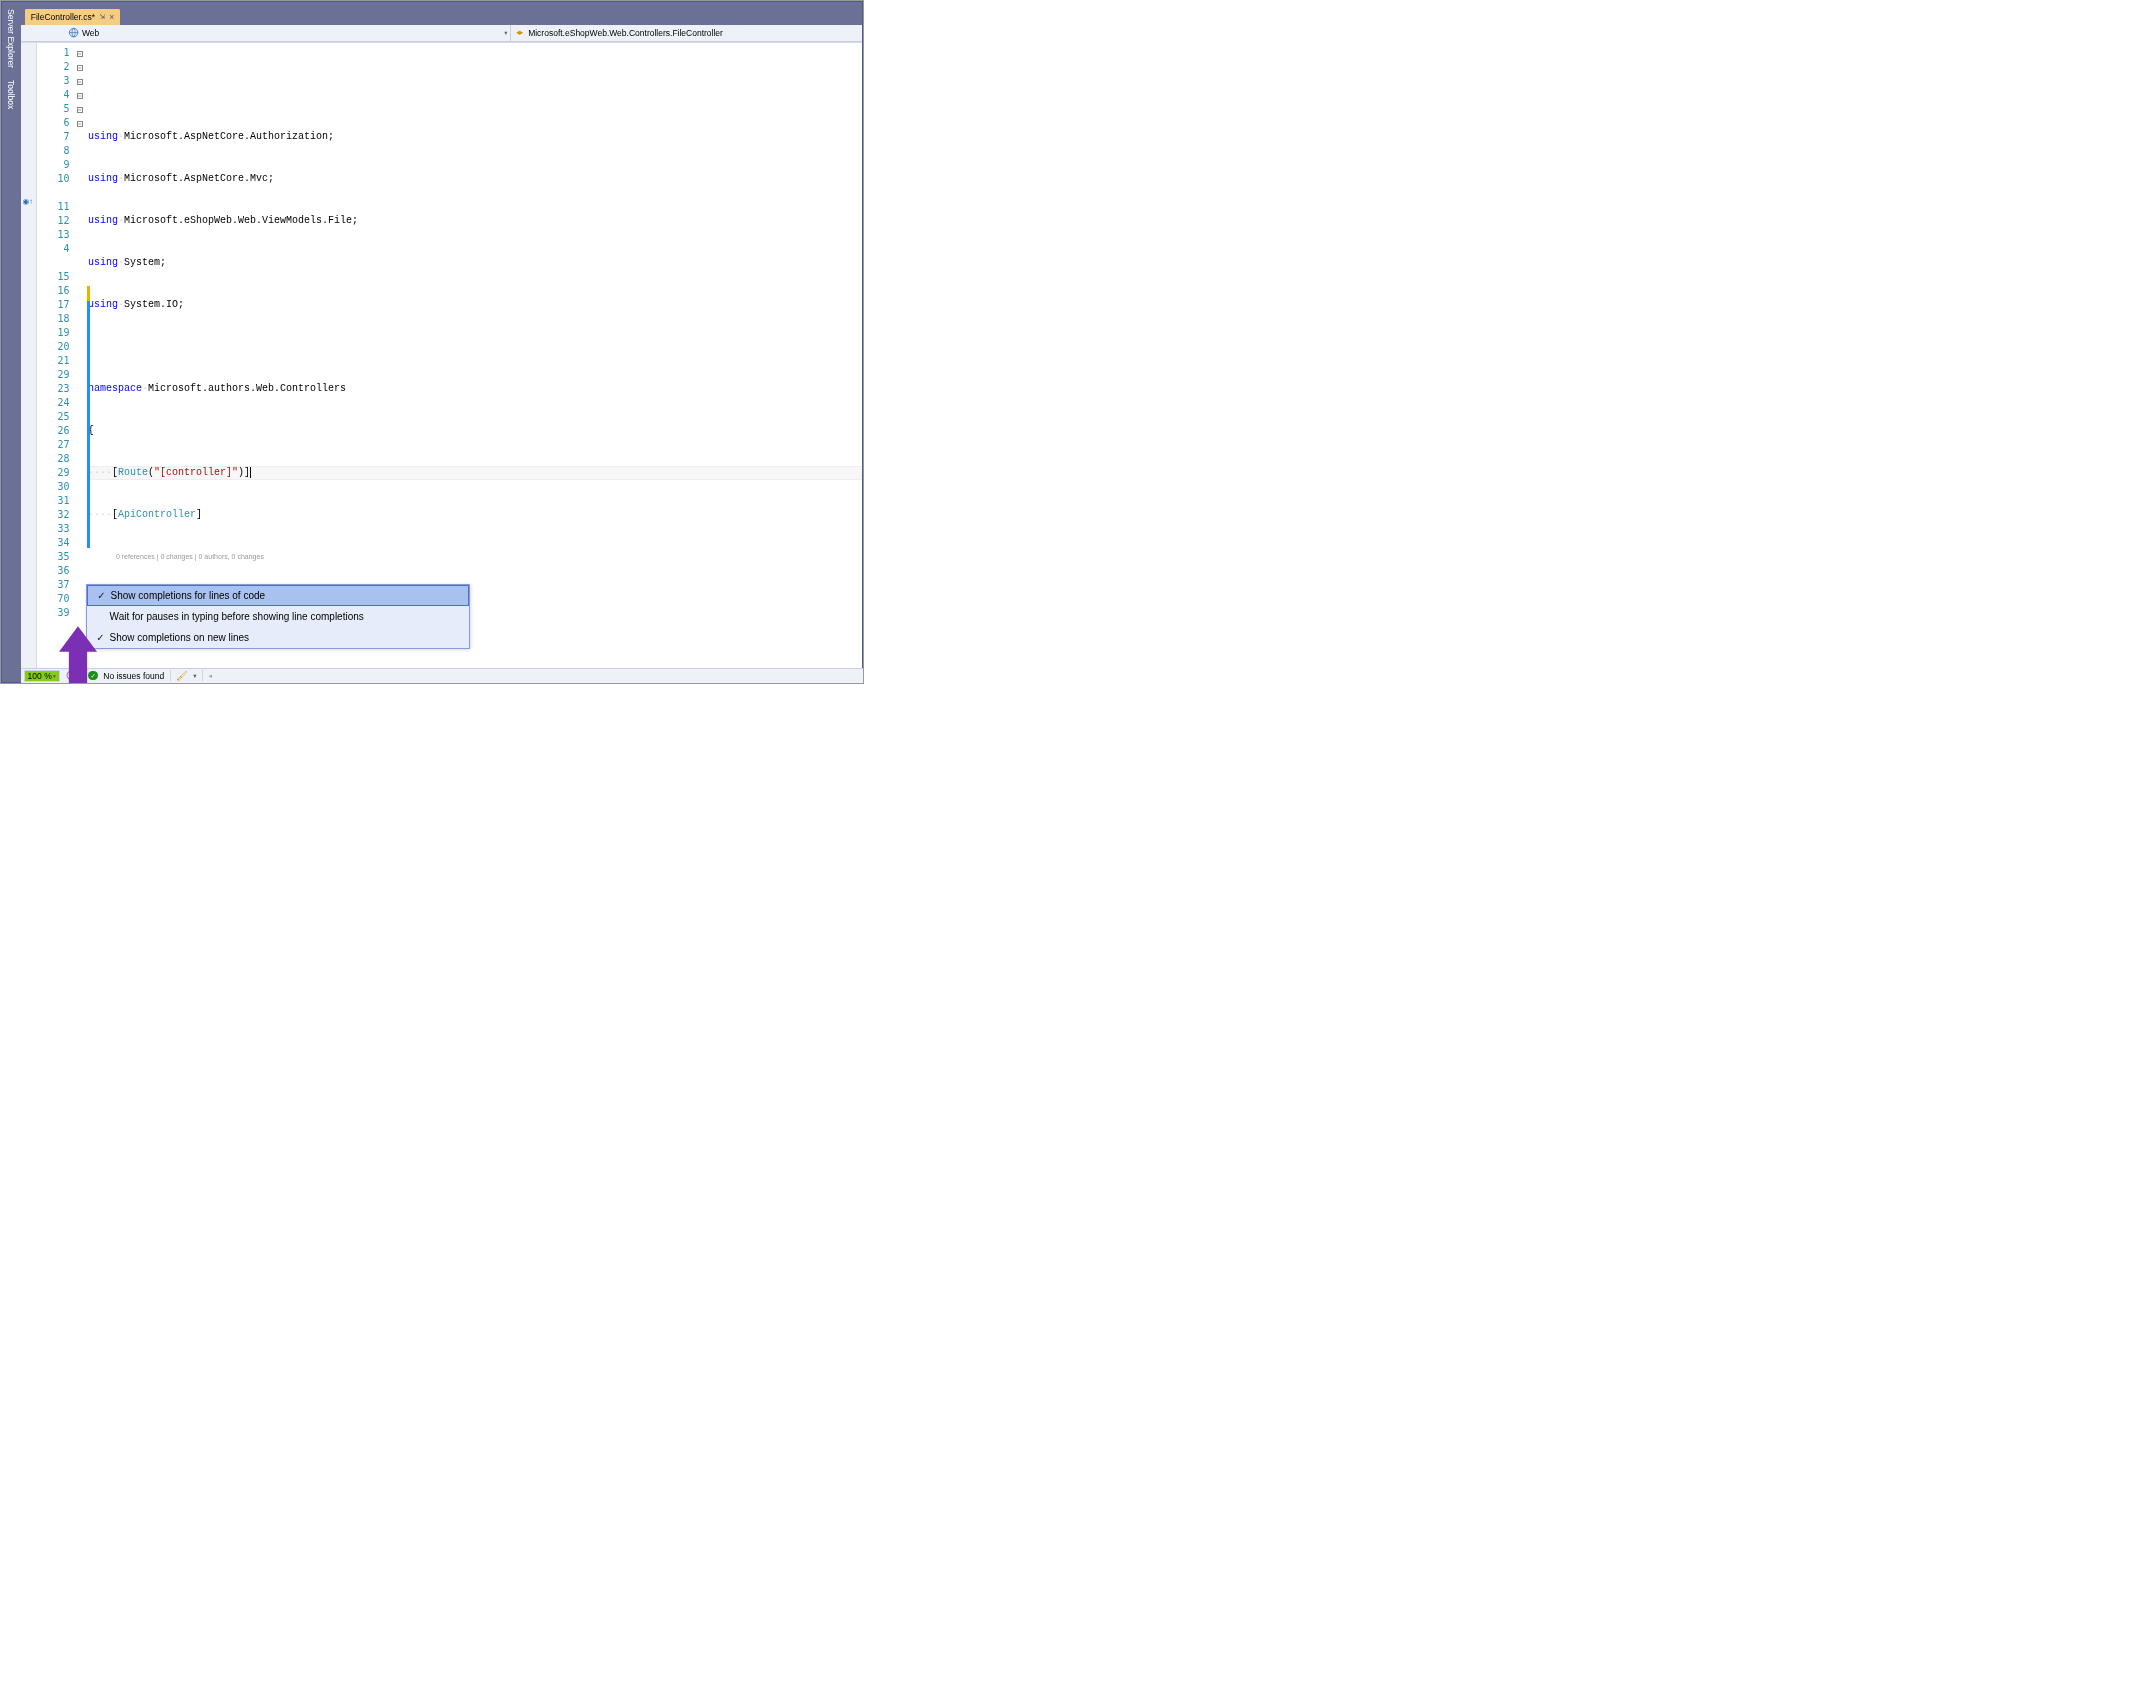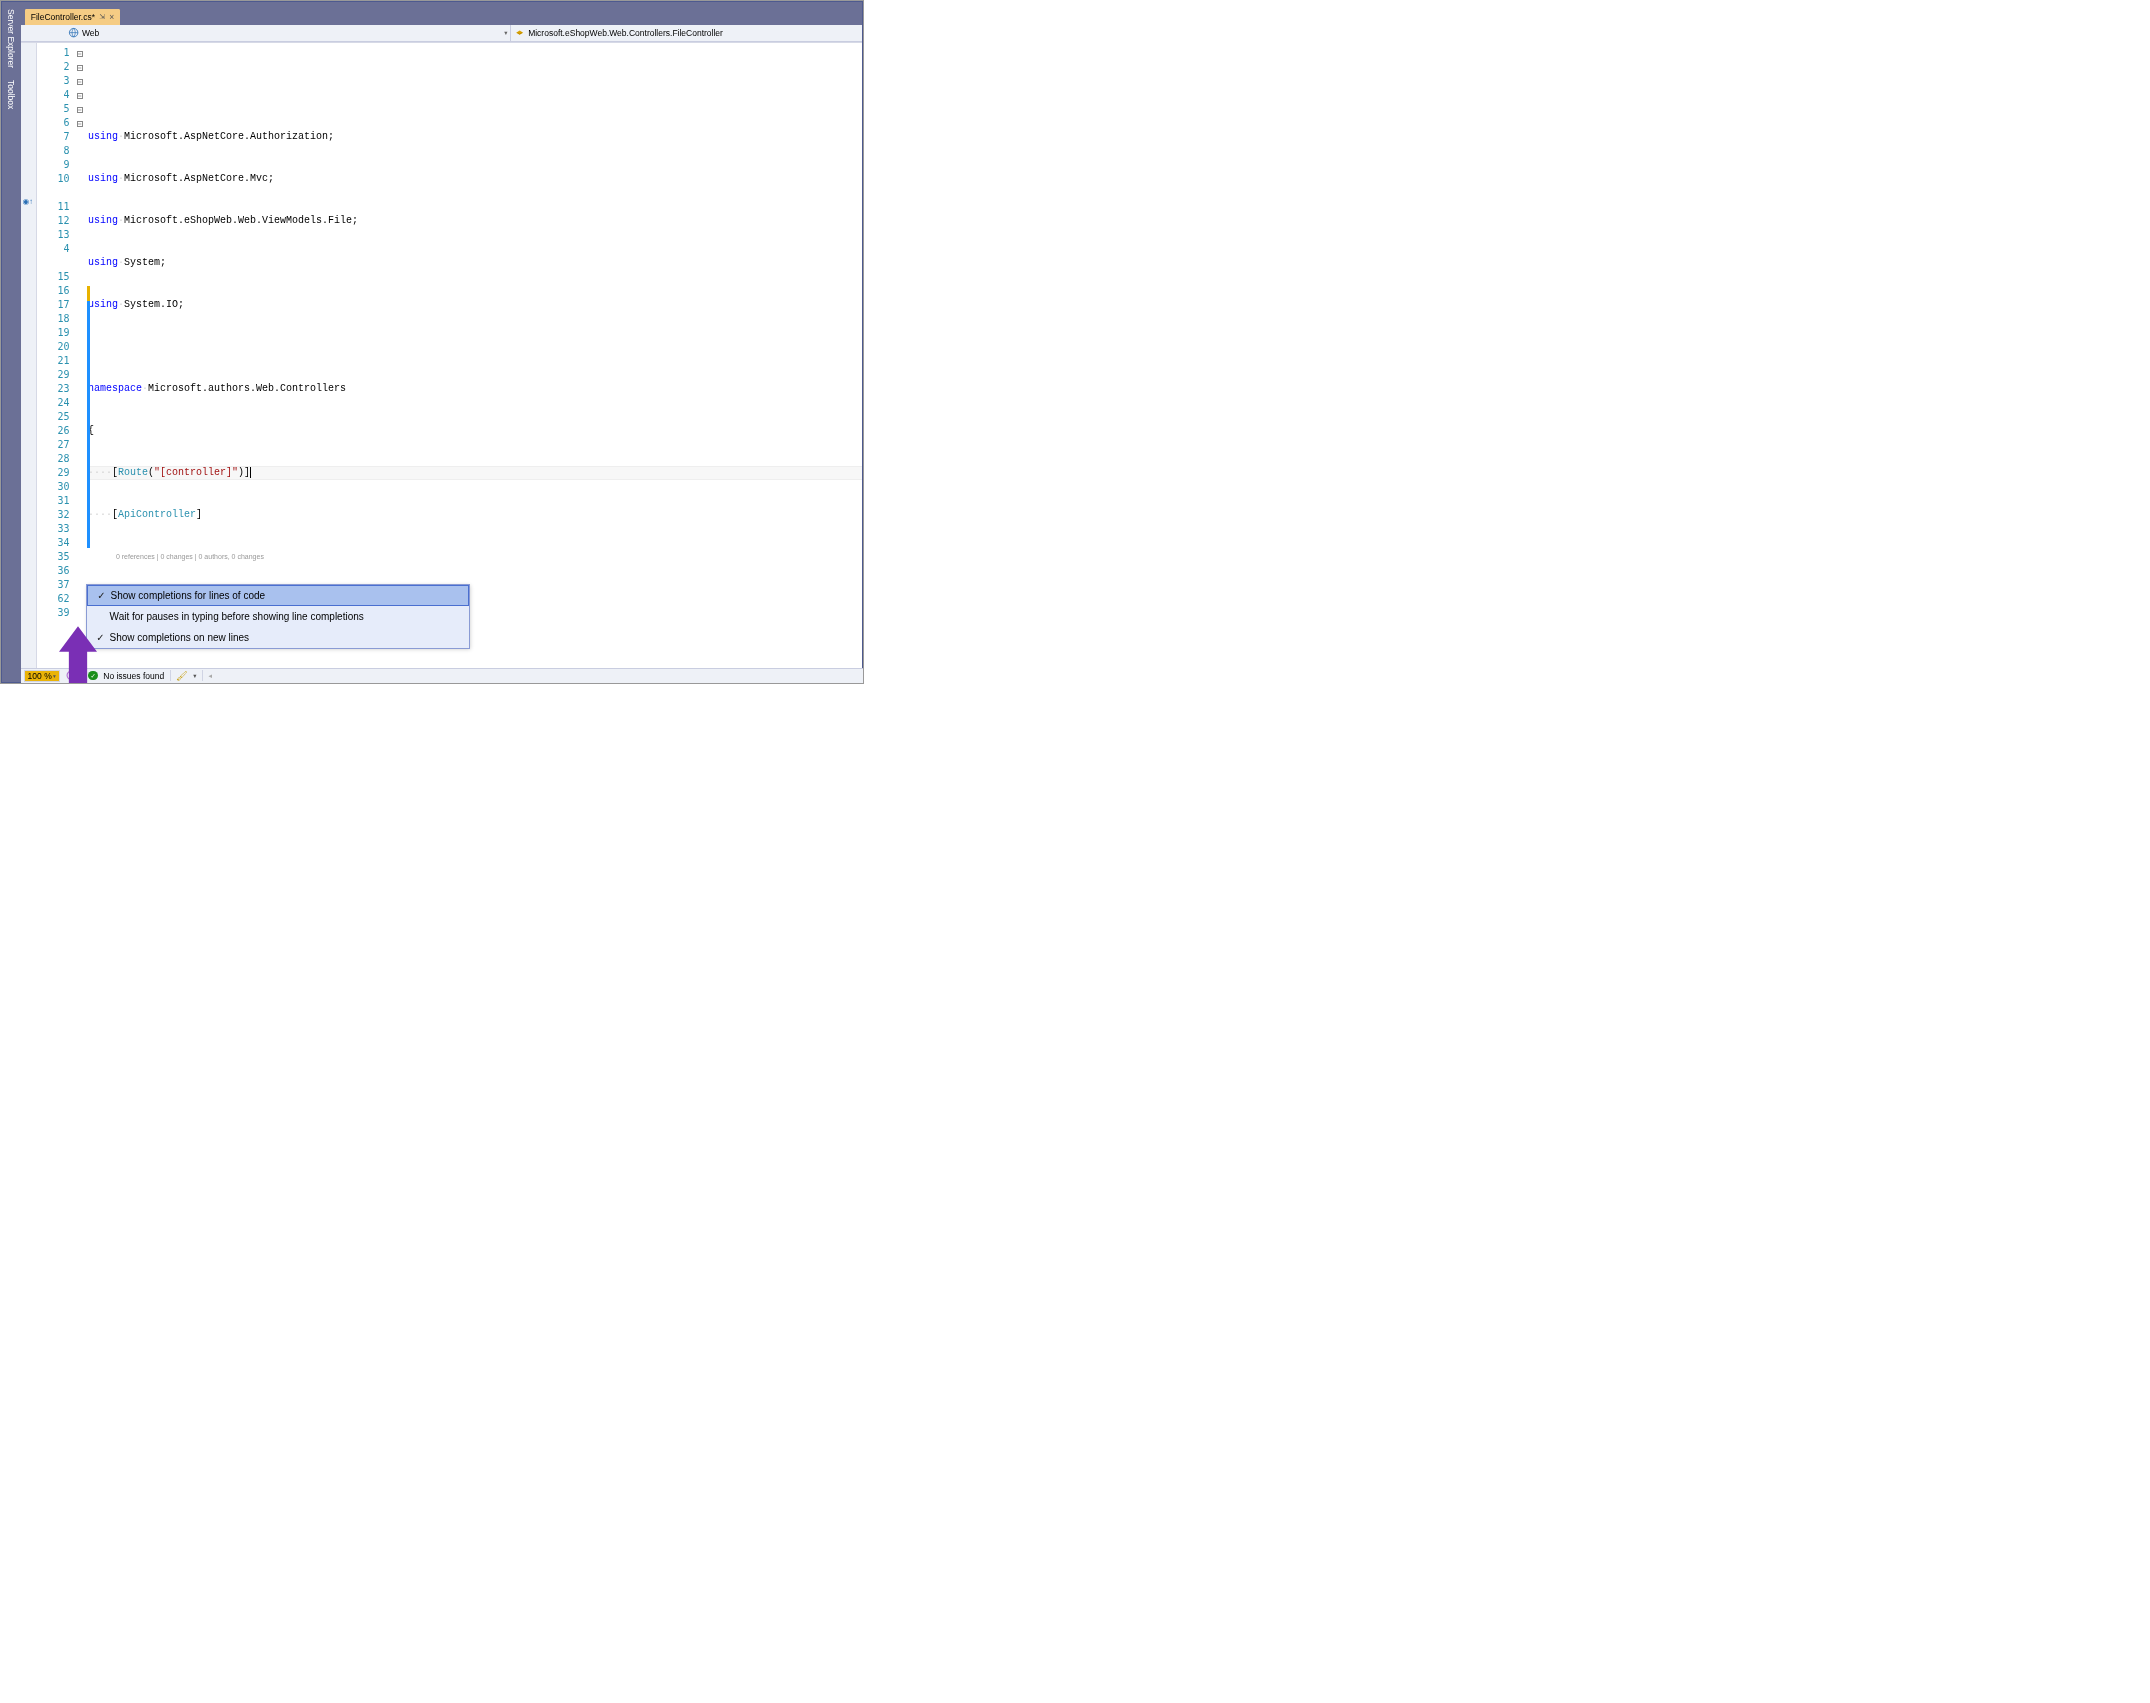--- a/index.html
+++ b/index.html
@@ -54,21 +54,21 @@
   .cursor { border-right: 0.7px solid #000; }
 
   
   .popup { position: absolute; left: 65px; bottom: 18.4px; width: 384px; background: #e6ecfa; border: 0.7px solid #8a9bd4; box-shadow: 1.4px 1.4px 4.2px rgba(0,0,0,.2); z-index: 50; }
   .popup-item { display: flex; align-items: center; height: 21px; font-size: 10px; padding-left: 4.2px; cursor: pointer; }
   .popup-item.sel { background: #a9c1ee; border: 0.7px solid #4a6fd0; }
   .popup-item .chk { width: 18.4px; text-align: center; font-size: 10px; color: #222; }
 
   
   .status { height: 15.5px; border-top: 0.7px solid #c9cde0; background: #eef1f7; display: flex; align-items: center; font-size: 8.5px; padding: 0 2.8px; gap: 5.6px; position: relative; z-index: 40; }
-  .status .zoom { display: flex; align-items: center; gap: 1.4px; border:0.7px solid #d0d4e4; padding: 0 2.8px; background:#eab308; }
+  .status .zoom { display: flex; align-items: center; gap: 1.4px; border:0.7px solid #d0d4e4; padding: 0 2.8px; background:#84cc16; }
   .status .zoom .drop { font-size: 5.6px; color: #555; }
   .status .icn { width: 11.3px; height: 11.3px; display: flex; align-items: center; justify-content: center; }
   .status .ok-dot { width: 9.2px; height: 9.2px; border-radius: 50%; background: #1a8f1a; color: #fff; display: inline-flex; align-items: center; justify-content: center; font-size: 6.4px; }
   .status .sep { width: 0.7px; height: 11.3px; background: #d0d4e4; }
   .status .brush { color: #c49a00; font-size: 9.2px; }
 
   
   .big-arrow { position: absolute; left: 58px; bottom: -7px; z-index: 60; }
   .big-arrow svg { display: block; }
 
@@ -151,21 +151,21 @@
             <div>28</div>
             <div>29</div>
             <div>30</div>
             <div>31</div>
             <div>32</div>
             <div>33</div>
             <div>34</div>
             <div>35</div>
             <div>36</div>
             <div>37</div>
-            <div>62</div>
+            <div>70</div>
             <div>39</div>
       </div>
       <div class="fold-gutter">
         <div><span class="fold-box">−</span></div>
         <div></div>
             <div></div>
             <div></div>
             <div></div>
             <div></div>
         <div><span class="fold-box">−</span></div>

